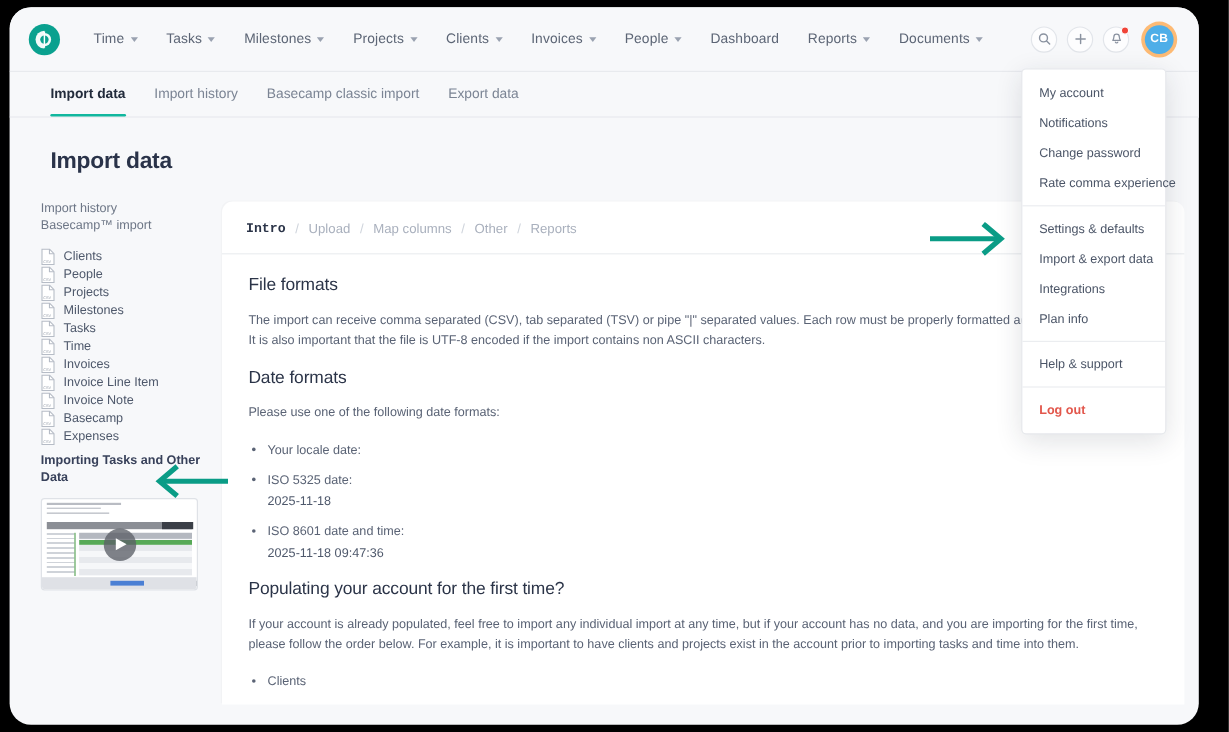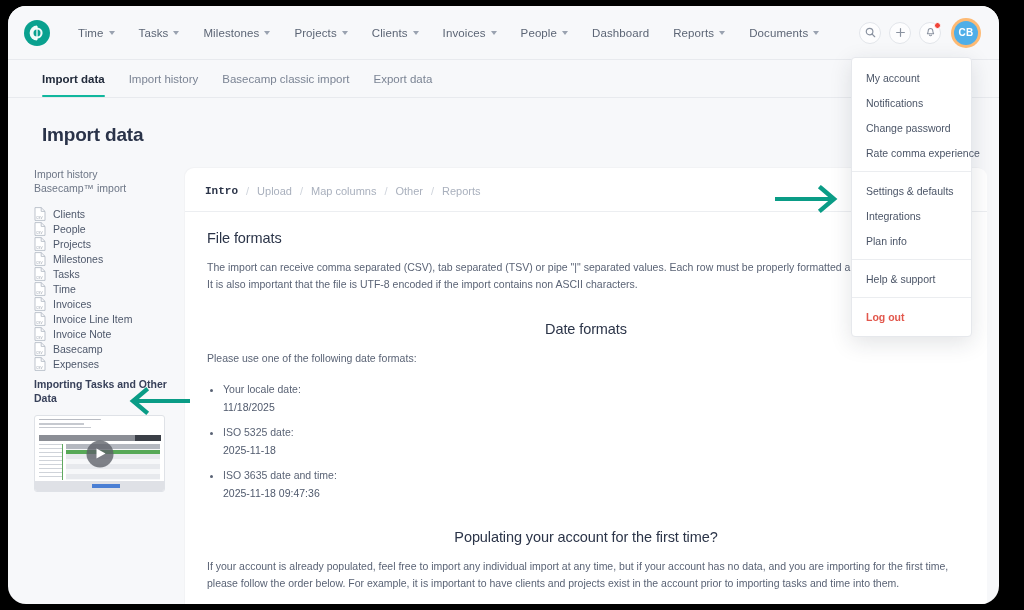--- a/index.html
+++ b/index.html
@@ -303,21 +303,21 @@
 
   .card-body { padding: 18px 22px 0 22px; }
 
   h2.sec {
     font-size: 14.5px;
     font-weight: normal;
     color: #2b3448;
     margin: 0 0 13px 0;
     letter-spacing: -.1px;
   }
-  h2.sec.spaced { margin-top: 28px; text-align: center; }
+  h2.sec.spaced { margin-top: 14px; }
 
   p.body {
     font-size: 10.5px;
     color: #5a6375;
     line-height: 17px;
     margin: 0;
     max-width: 745px;
   }
 
   ul.bullets { margin: 14px 0 0 0; padding-left: 16px; }
@@ -609,28 +609,27 @@
 
           <h2 class="sec">File formats</h2>
           <p class="body">The import can receive comma separated (CSV), tab separated (TSV) or pipe "|" separated values. Each row must be properly formatted according its standard. It is also important that the file is UTF-8 encoded if the import contains non ASCII characters.</p>
 
           <h2 class="sec spaced">Date formats</h2>
           <p class="body">Please use one of the following date formats:</p>
 
           <ul class="bullets">
             <li>
               <span>Your locale date:</span>
-              <span class="val">11/18/2025</span>
             </li>
             <li>
               <span>ISO 5325 date:</span>
               <span class="val">2025-11-18</span>
             </li>
             <li>
-              <span>ISO 3635 date and time:</span>
+              <span>ISO 8601 date and time:</span>
               <span class="val">2025-11-18 09:47:36</span>
             </li>
           </ul>
 
           <h2 class="sec spaced">Populating your account for the first time?</h2>
           <p class="body">If your account is already populated, feel free to import any individual import at any time, but if your account has no data, and you are importing for the first time, please follow the order below. For example, it is important to have clients and projects exist in the account prior to importing tasks and time into them.</p>
 
           <ul class="bullets tight">
             <li>Clients</li>
 
@@ -652,20 +651,21 @@
   <div class="dropdown">
 
     <div class="dd-item">My account</div>
     <div class="dd-item">Notifications</div>
     <div class="dd-item">Change password</div>
     <div class="dd-item">Rate comma experience</div>
 
     <div class="dd-sep"></div>
 
     <div class="dd-item">Settings &amp; defaults</div>
+    <div class="dd-item">Import &amp; export data</div>
     <div class="dd-item">Integrations</div>
     <div class="dd-item">Plan info</div>
 
     <div class="dd-sep"></div>
 
     <div class="dd-item">Help &amp; support</div>
 
     <div class="dd-sep"></div>
 
     <div class="dd-item danger">Log out</div>

